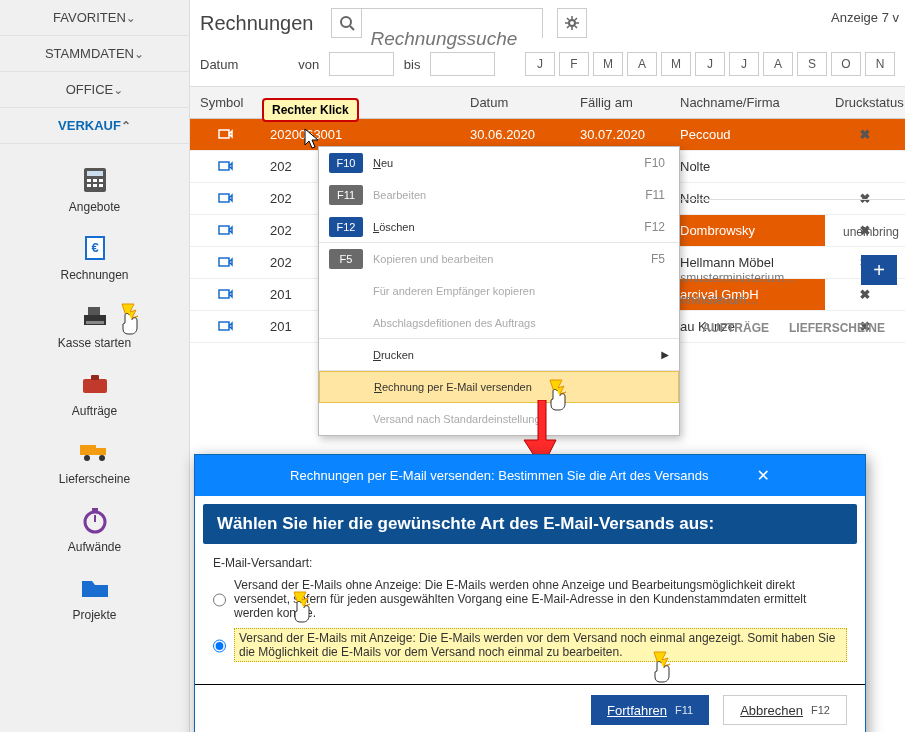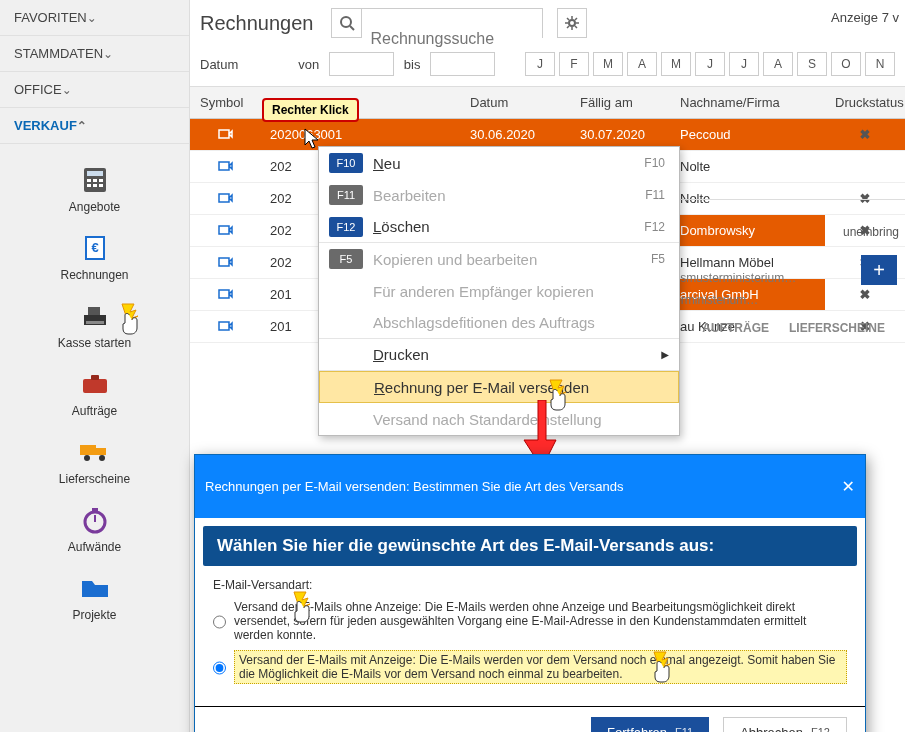--- a/index.html
+++ b/index.html
@@ -1,37 +1,37 @@
 <!DOCTYPE html>
 <html><head>
 <meta charset="utf-8">
 <style>
 * { box-sizing: border-box; margin: 0; padding: 0; font-family: "Segoe UI", Tahoma, sans-serif; }
 body { width: 905px; height: 732px; overflow: hidden; background: #fff; position: relative; font-size: 13px; color: #333; }
 
 
 .sidebar { position: absolute; left: 0; top: 0; width: 190px; height: 732px; background: #f0f0f0; border-right: 1px solid #ddd; }
-.nav-item { display: flex; align-items: center; justify-content: flex-start; padding: 10px 14px; border-bottom: 1px solid #e0e0e0; cursor: pointer; font-size: 13px; color: #444; }
+.nav-item { display: flex; align-items: center; justify-content: center; padding: 10px 14px; border-bottom: 1px solid #e0e0e0; cursor: pointer; font-size: 13px; color: #444; }
 .nav-item.active { color: #0a68b5; font-weight: 600; }
 .chevron { font-size: 12px; color: #666; }
 .tile-grid { padding: 10px 0; }
 .tile { display: flex; flex-direction: column; align-items: center; padding: 10px 0 8px; cursor: pointer; }
 .tile-icon { width: 40px; height: 32px; display: flex; align-items: center; justify-content: center; margin-bottom: 4px; }
 .tile-label { font-size: 12px; color: #333; }
 
 
 svg { display: block; }
 
 
 .main { position: absolute; left: 190px; top: 0; right: 0; }
 .titlebar { display: flex; align-items: center; gap: 8px; padding: 8px 10px; }
 .titlebar h1 { font-size: 20px; font-weight: 500; color: #444; }
 .search-box { display: flex; align-items: center; border: 1px solid #ccc; height: 30px; margin-left: 10px; }
 .search-box .mag { width: 30px; display:flex; align-items:center; justify-content:center; border-right:1px solid #ccc; height:100%; }
-.search-box input { border: none; outline: none; color:#777; width: 180px; padding: 0 8px; height:100%; font-size:16px;margin-top:32px;}
+.search-box input { border: none; outline: none; font-style: italic; color:#777; width: 180px; padding: 0 8px; height:100%; font-size:19px;margin-top:32px;}
 .gear-btn { width:30px; height:30px; border:1px solid #ccc; display:flex; align-items:center; justify-content:center; margin-left:6px; cursor:pointer; }
 .anzeige { position:absolute; right:6px; top:10px; font-size:13px; color:#444; }
 
 .filter-row { display:flex; align-items:center; padding: 6px 10px 10px; gap: 10px; }
 .filter-row .lbl { font-size:13px; color:#444; }
 .filter-row .date-in { width:80px; height:24px; border:1px solid #ccc; }
 .month-buttons { display:flex; gap:4px; margin-left:20px; }
 .month-buttons span { width:30px; height:24px; border:1px solid #ccc; display:flex; align-items:center; justify-content:center; font-size:12px; color:#555; cursor:pointer; }
 
 
@@ -51,31 +51,31 @@
 .cursor-arrow { position:absolute; left:304px; top:128px; z-index:51; }
 
 
 .ctx { position:absolute; left:318px; top:146px; width:362px; background:#fff; border:1px solid #bbb; box-shadow:2px 3px 8px rgba(0,0,0,.25); z-index:40; }
 .ctx-row { display:flex; align-items:center; height:32px; padding:0 10px; gap:10px; cursor:pointer; }
 .ctx-row.disabled { color:#aaa; cursor:default; }
 .ctx-row.sep-below { border-bottom:1px solid #e5e5e5; }
 .ctx-row.highlight { background:#ffe7a3; border:1px solid #e5c04a; }
 .key-badge { width:34px; height:20px; background:#6a6a6a; color:#fff; font-size:11px; display:flex; align-items:center; justify-content:center; border-radius:2px; }
 .key-badge.blue { background:#1a4f9c; }
-.ctx-label { flex:1; font-size:15px; }
+.ctx-label { flex:1; font-size:11px; }
 .ctx-shortcut { font-size:12px; color:#888; margin-right:4px; }
 .ctx-arrow { font-size:10px; color:#333; }
 .ctx-spacer { width:34px; }
 
 
 .red-arrow { position:absolute; left:522px; top:400px; z-index:45; }
 
 
 .dialog { position:absolute; left:194px; top:454px; width:672px; background:#fff; border:1px solid #0a68b5; box-shadow:2px 4px 14px rgba(0,0,0,.4); z-index:60; }
-.dialog-title { background:#0a84ff; color:#fff; display:flex; align-items:center; justify-content:space-between; padding:22px 10px; font-size:13px;gap:48px; }
+.dialog-title { background:#0a84ff; color:#fff; display:flex; align-items:center; justify-content:center; padding:11px 10px; font-size:13px;gap:48px; }
 .dialog-close { color:#fff; cursor:pointer; font-size:16px; }
 .dialog-sub { background:#0e4f8f; color:#fff; padding:10px 14px; font-weight:600; font-size:17px; margin:8px; border-radius:2px; }
 .dialog-body { padding: 4px 18px 14px; font-size:12px; color:#333; }
 .opt { display:flex; gap:8px; margin:8px 0; }
 .opt input { margin-top:2px; }
 .opt.sel label { background:#fff7b2; border:1px dotted #c8a200; padding:2px 4px; display:inline-block; }
 .dialog-buttons { display:flex; justify-content:flex-end; gap:14px; padding:10px 18px 14px; border-top:1px solid #000; margin:0; position:relative; }
 .btn { height:30px; padding:0 16px; display:flex; align-items:center; gap:8px; cursor:pointer; font-size:13px; }
 .btn-primary { background:#1a4f9c; color:#fff; }
 .btn-secondary { background:#fff; border:1px solid #ccc; color:#333; }

